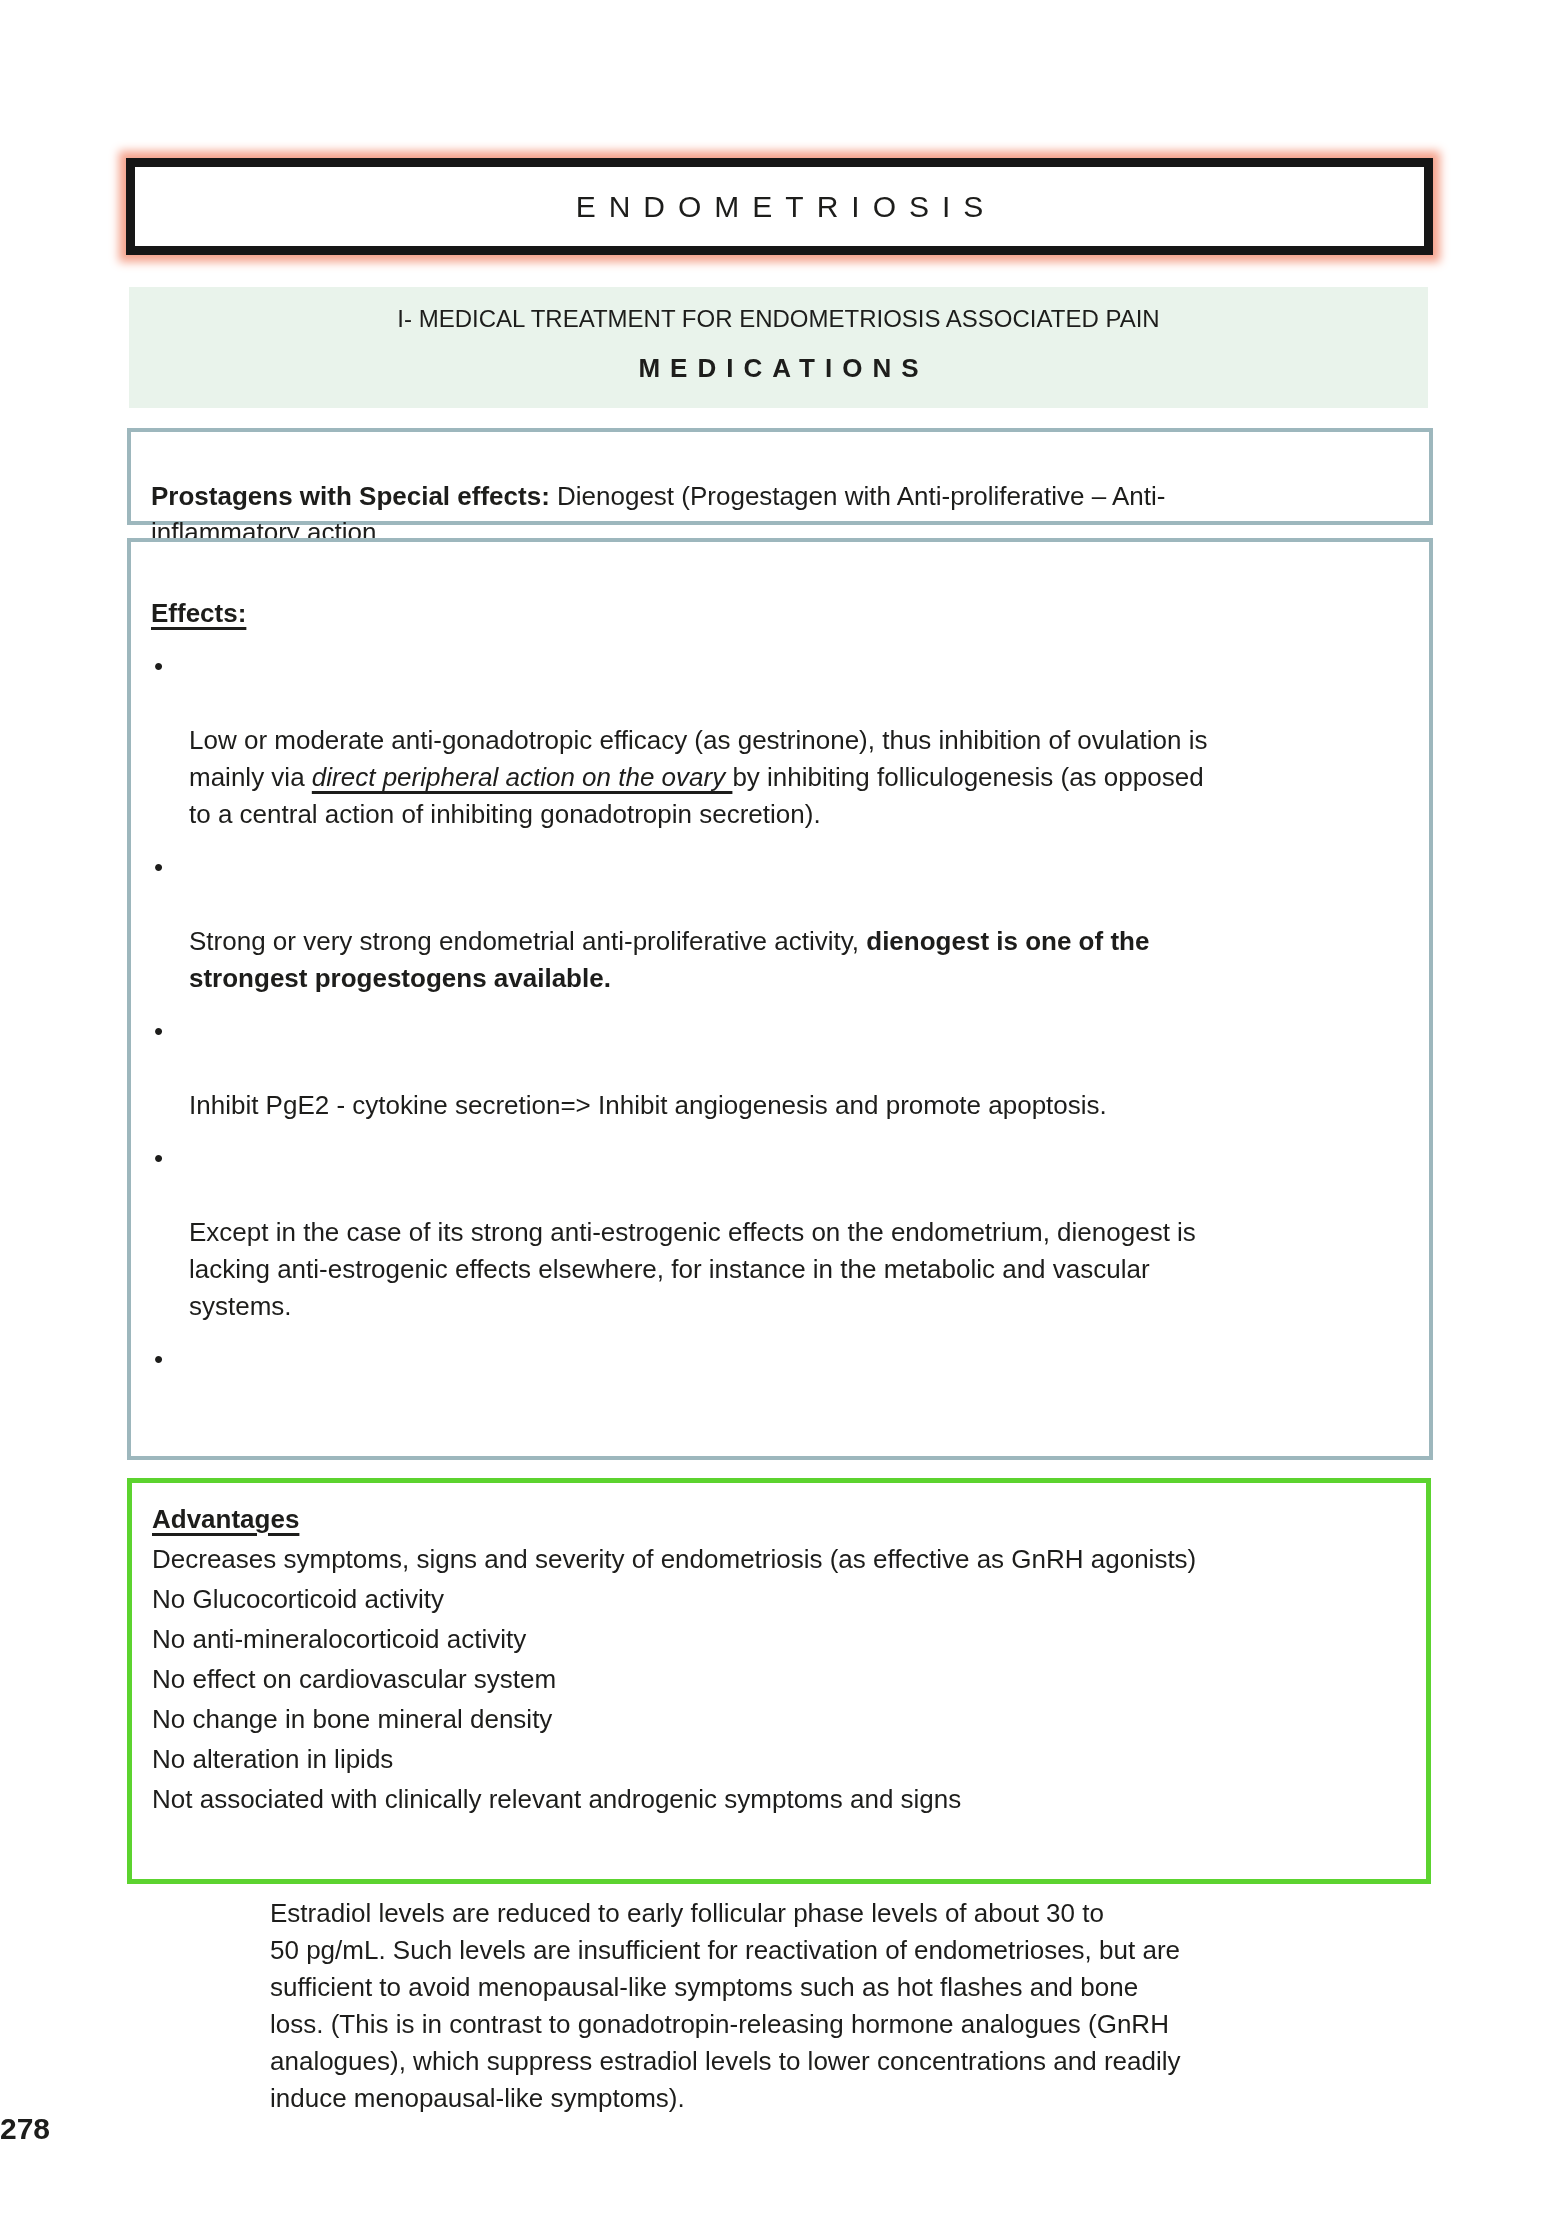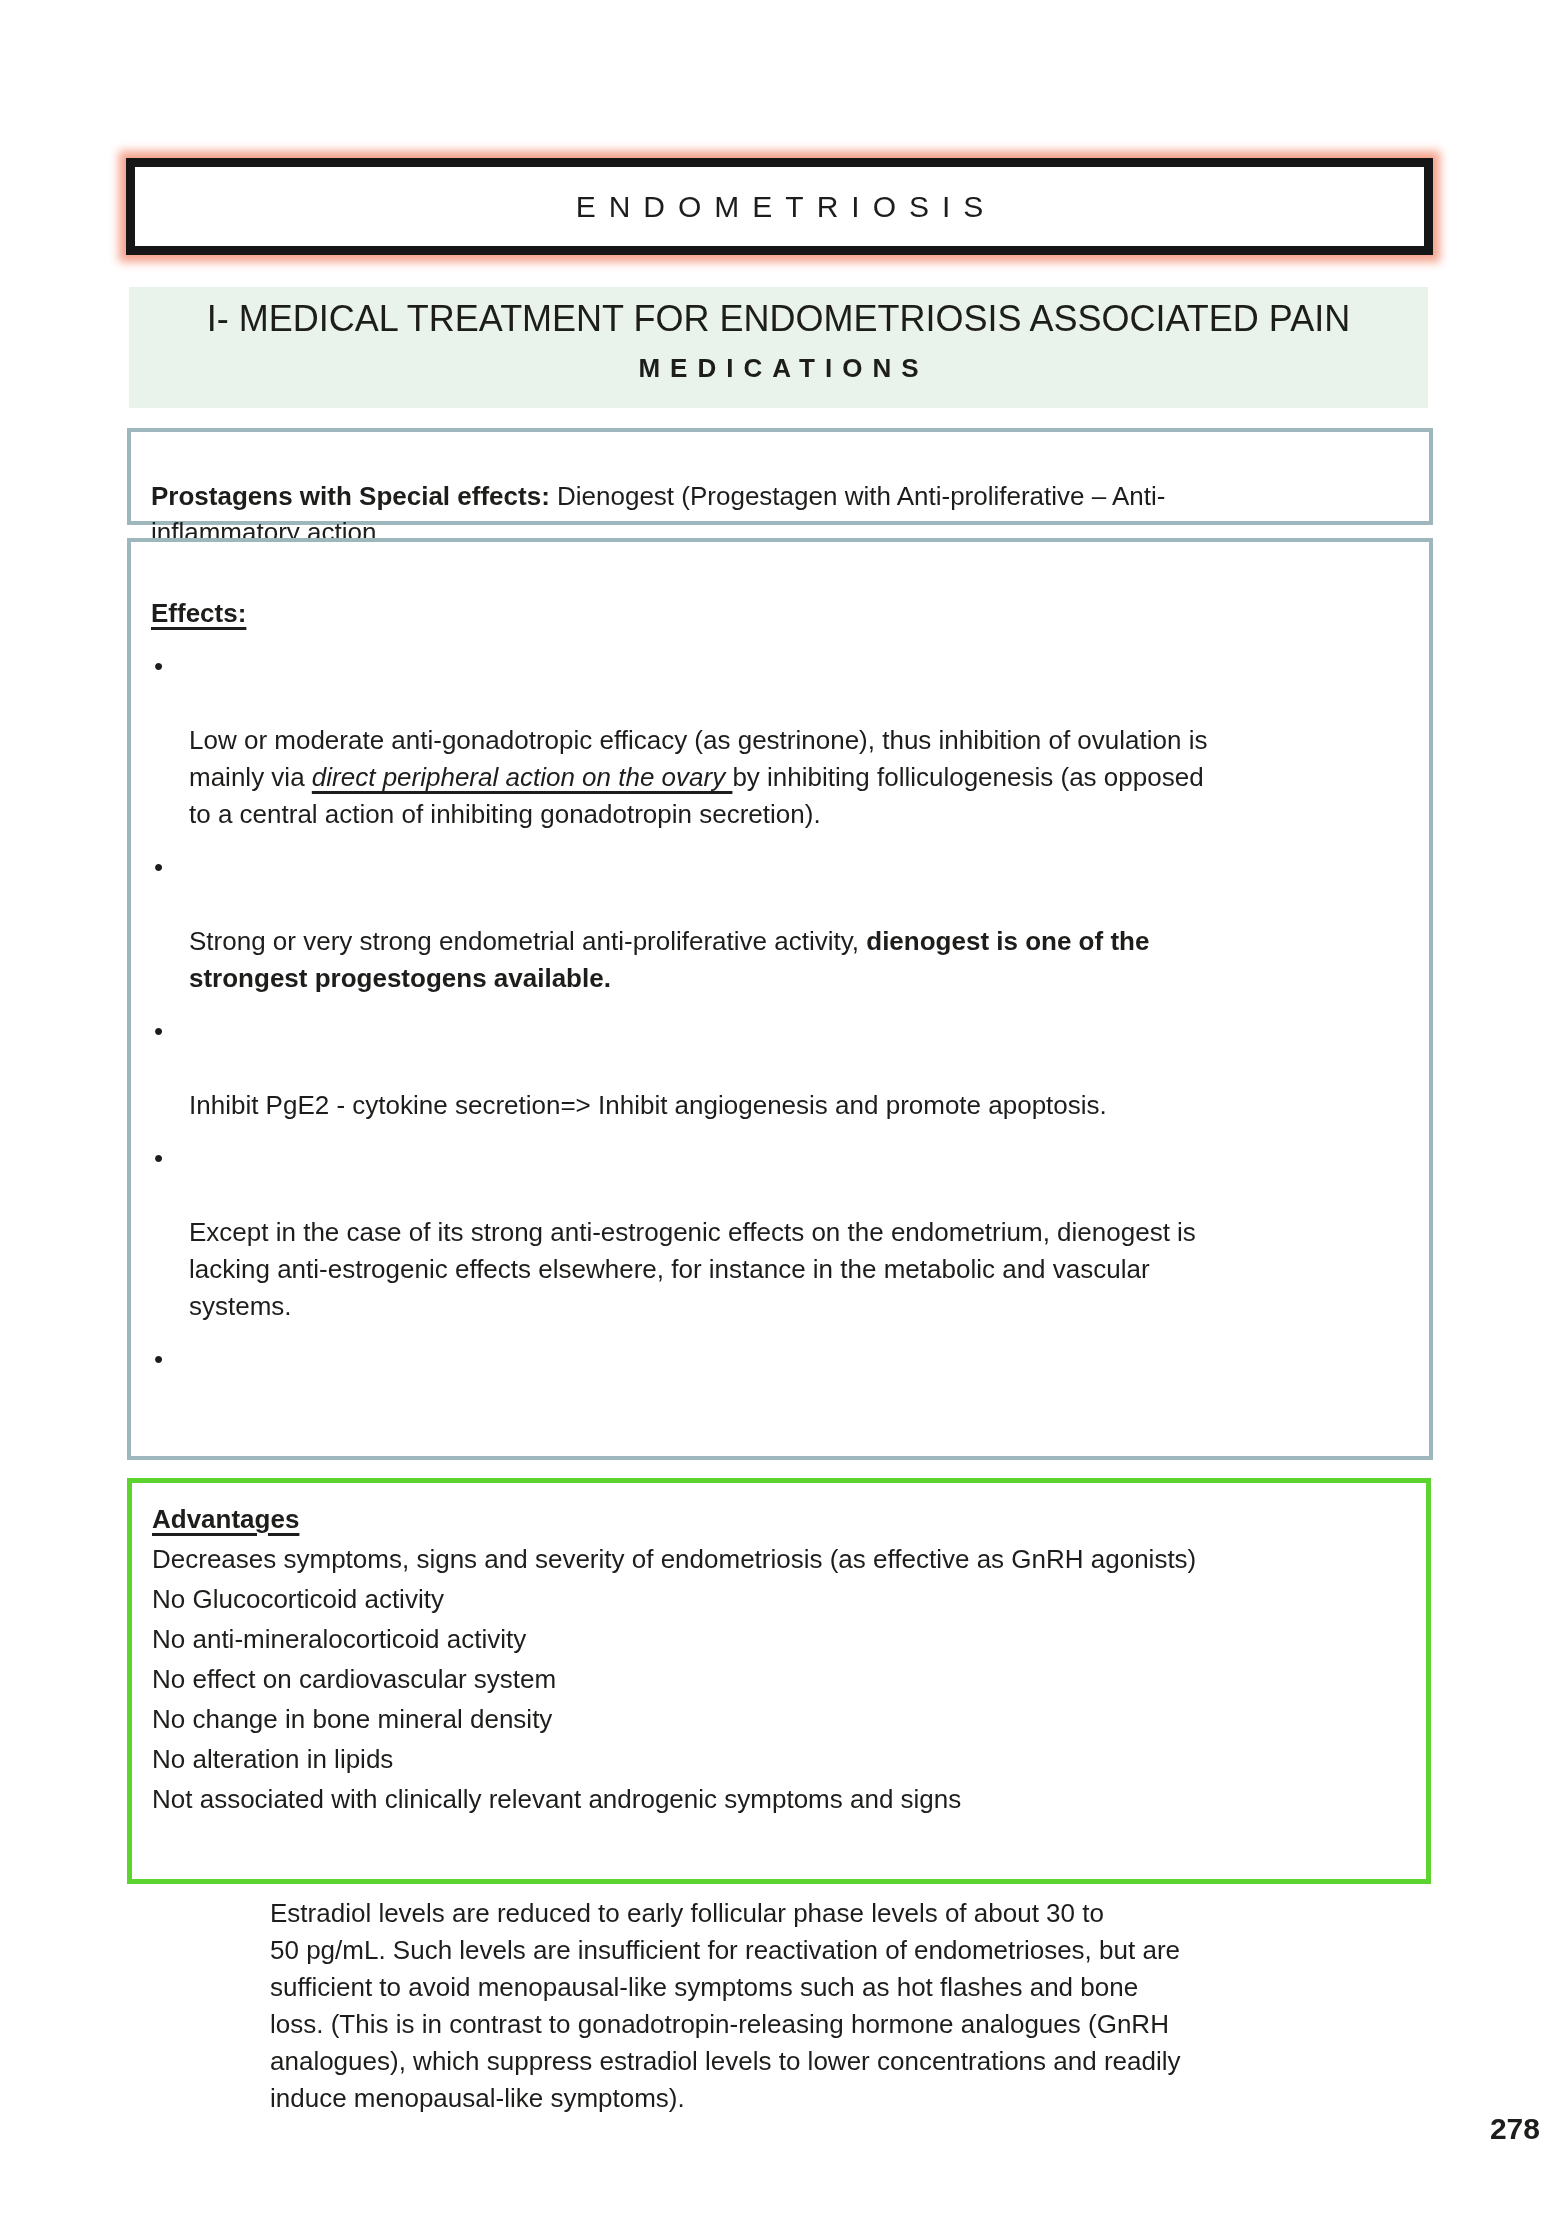--- a/index.html
+++ b/index.html
@@ -35,21 +35,21 @@
     white-space:nowrap;padding-left:13px; 
   }
 
   
   .header-box{
     position:absolute;left:129px;top:287px;width:1299px;height:121px;
     background:var(--header_bg,#e9f3eb);
     text-align:center;
     padding-top:15px;
   }
-  .header-line1{font-size:36px;line-height:34px;}
+  .header-line1{font-size:24px;line-height:34px;}
   .header-line2{
     margin-top:17px;font-size:26px;font-weight:600;letter-spacing:10px;
     padding-left:10px;
   }
 
   
   .prostagens-box{
     position:absolute;left:127px;top:428px;width:1306px;height:97px;
     border:4px solid var(--box_border,#9db7bd);
     background:#fff;
@@ -98,21 +98,21 @@
     font-weight:bold;
     text-decoration:underline;
     text-decoration-thickness:3px;
     text-underline-offset:5px;
     display:inline-block;
   }
 
   
   .page-number{
     position:absolute;left:0;top:2112px;width:1540px;
-    text-align:right;
+    text-align:left;
     font-size:30px;font-weight:bold;
   }
 </style>
 </head>
 <body>
 
 <div class="page">
 
   <div class="title-box">
     <div class="title-text">ENDOMETRIOSIS</div>

